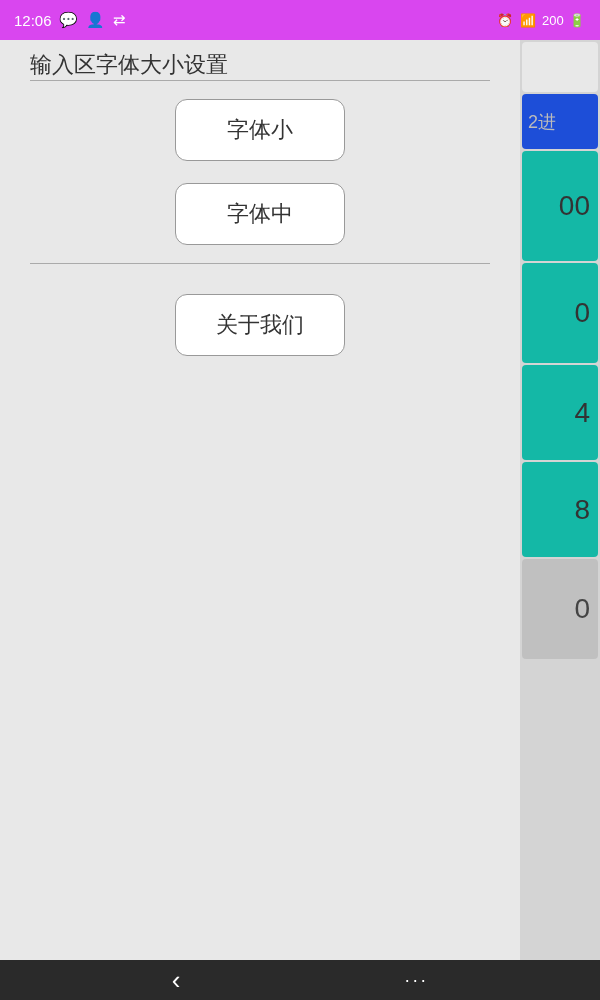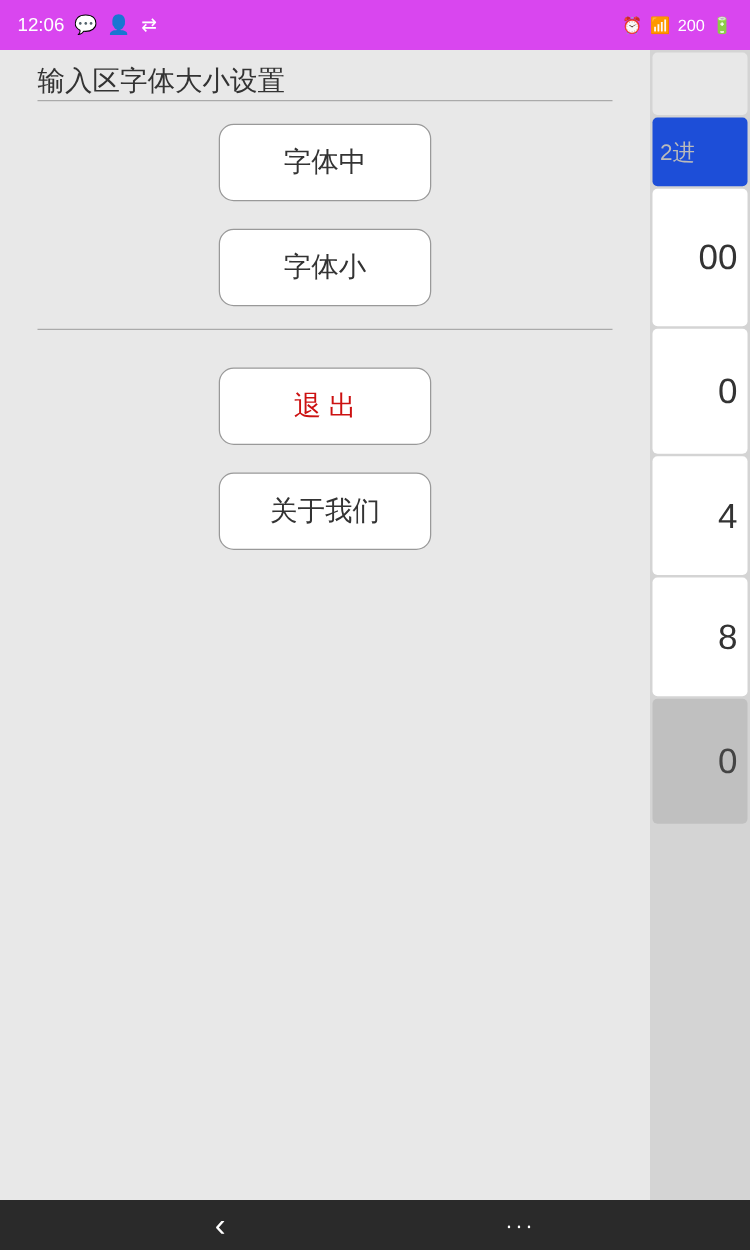--- a/index.html
+++ b/index.html
@@ -124,21 +124,21 @@
       background: #d4d4d4;
       display: flex;
       flex-direction: column;
       align-items: center;
       gap: 2px;
       padding-top: 2px;
     }
 
     .right-cell {
       width: 76px;
-      background: #ffffff;
+      background: #14b8a6;
       border-radius: 4px;
       display: flex;
       align-items: center;
       justify-content: flex-end;
       padding-right: 8px;
       font-size: 28px;
       color: #333;
       font-weight: 400;
     }
 
@@ -203,28 +203,27 @@
   </div>
 </div>
 
 <div class="main-layout">
 
   <div class="left-panel">
     <div class="panel-title">输入区字体大小设置</div>
     <div class="divider"></div>
 
     <div class="btn-group">
+      <button class="setting-btn">字体小</button>
       <button class="setting-btn">字体中</button>
-      <button class="setting-btn">字体小</button>
     </div>
 
     <div class="divider-bottom"></div>
 
     <div class="bottom-buttons">
-      <button class="setting-btn exit-btn">退  出</button>
       <button class="setting-btn">关于我们</button>
     </div>
   </div>
 
   <div class="right-panel">
     <div class="right-cell" style="height:50px; background:#e8e8e8;"></div>
     <div class="right-cell input-cell">
       <span>2进</span>
     </div>
     <div class="right-cell tall">

